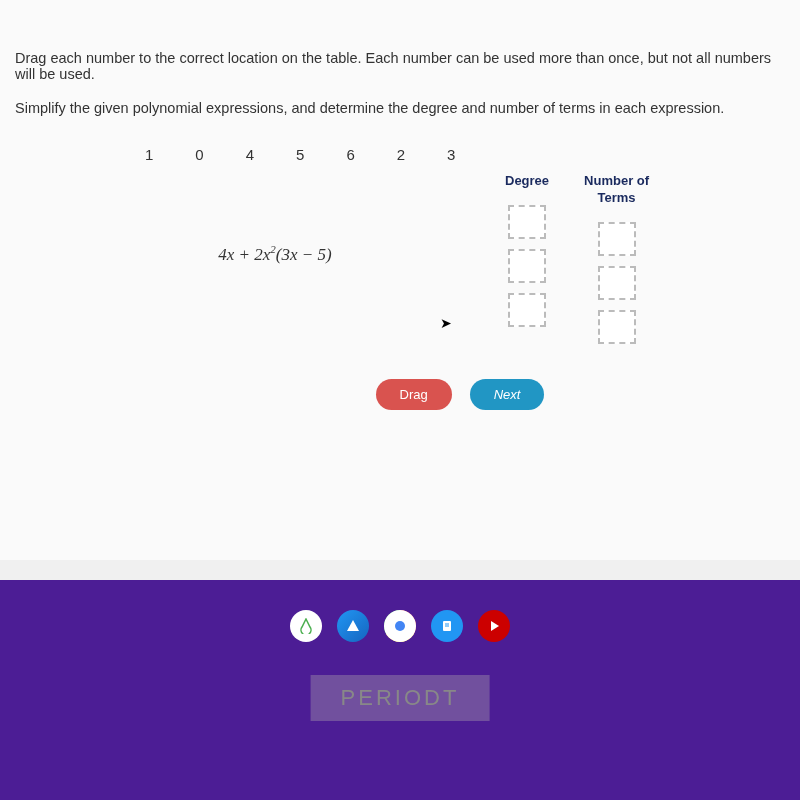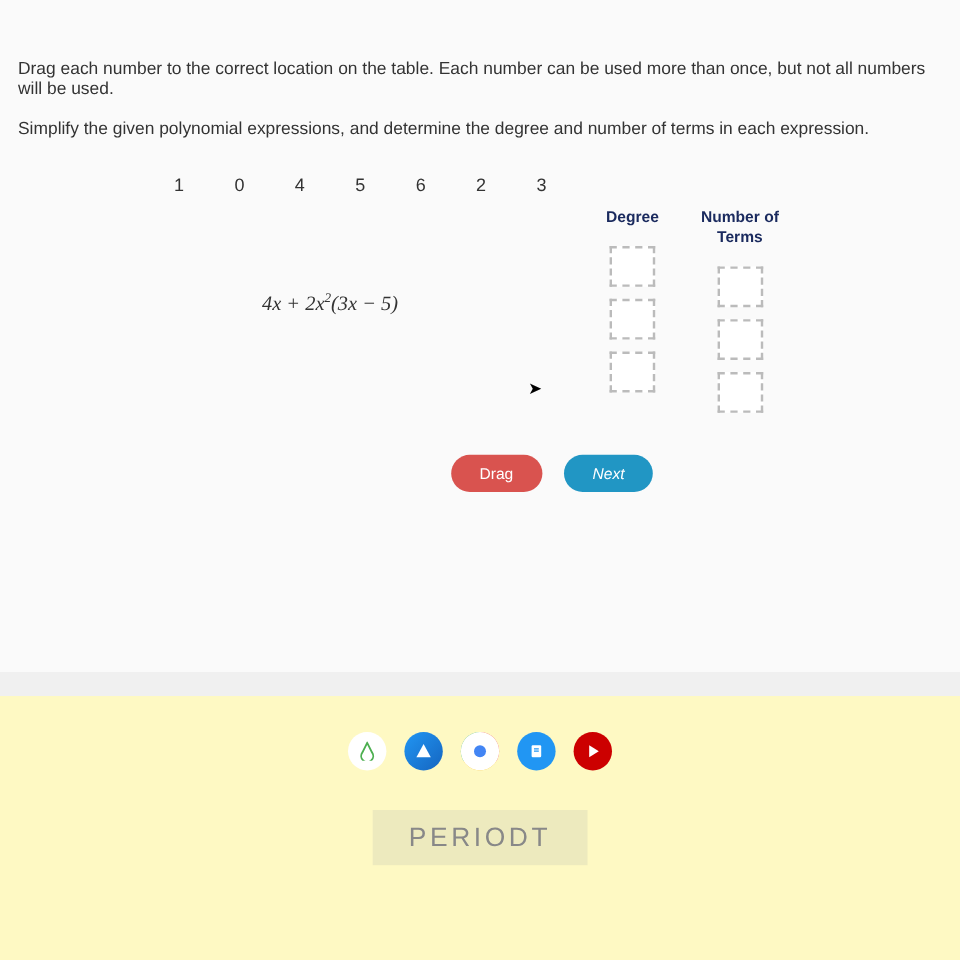--- a/index.html
+++ b/index.html
@@ -115,21 +115,21 @@
     .btn-next { background: #2196c4; font-style: italic; }
     .cursor-arrow {
       position: absolute;
       top: 315px;
       left: 440px;
       font-size: 14px;
       color: #000;
     }
     .bezel {
       height: 220px;
-      background: #fef9c3;
+      background: #4c1d95;
       position: relative;
     }
     .dock {
       position: absolute;
       top: 30px;
       left: 50%;
       transform: translateX(-50%);
       display: flex;
       gap: 15px;
     }

